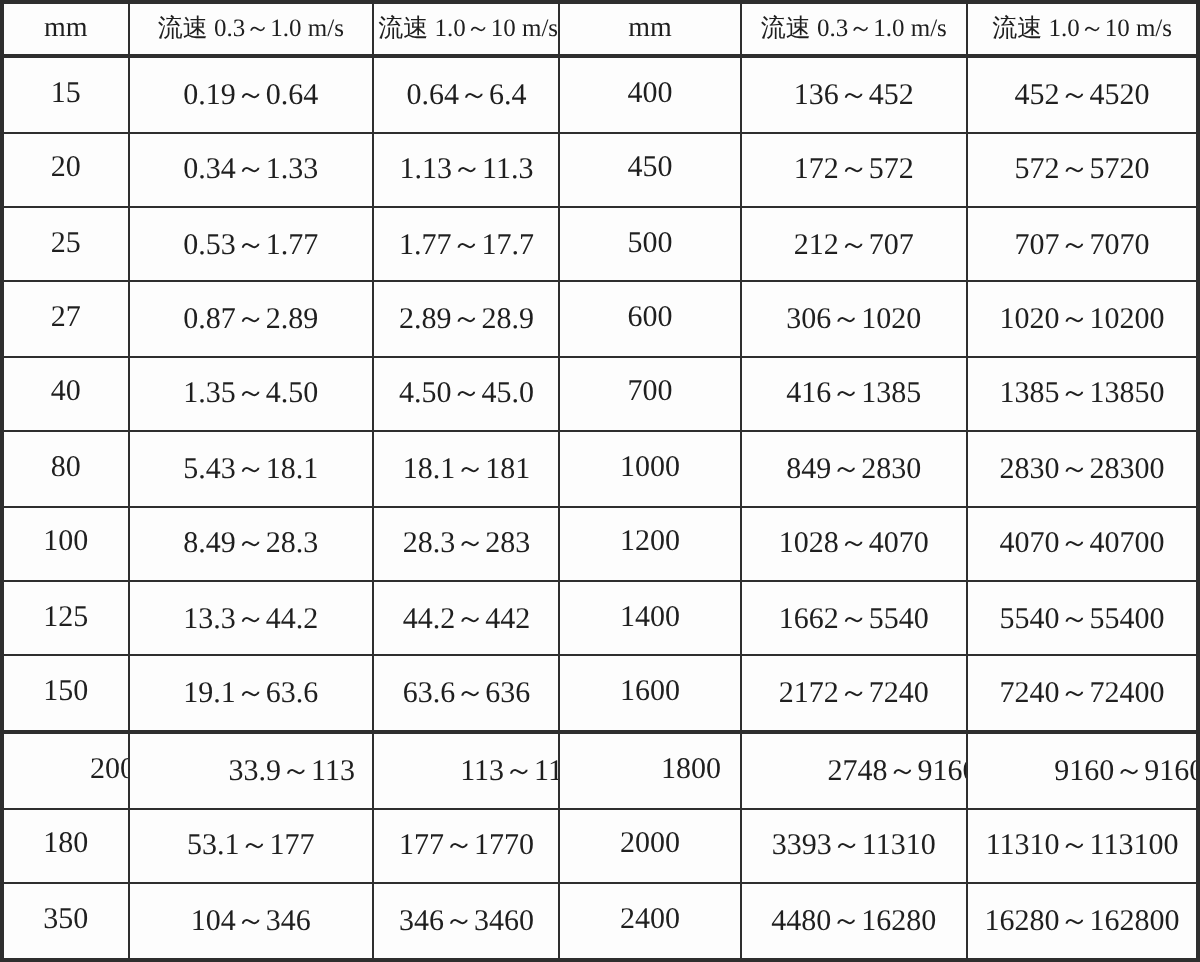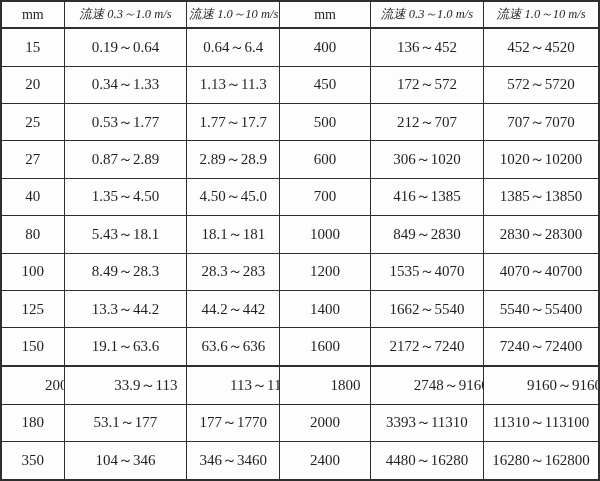--- a/index.html
+++ b/index.html
@@ -34,21 +34,20 @@
     white-space: nowrap;
   }
   thead tr.head-row-1 { height: 28px; }
   thead tr.head-row-2 { height: 27px; }
   thead th {
     font-weight: normal;
     font-size: 14px;
   }
   thead tr.head-row-2 th.speed-header {
     font-size: 12.5px;
-    font-style: italic;
   }
   
   thead tr.head-row-2 th { border-bottom-width: 2px; }
   
   tbody tr:nth-child(10) td { border-top-width: 2px; padding-left: 43px; }
   tbody td {
     font-size: 15px;
   }
 </style>
 </head>
@@ -121,21 +120,21 @@
           <td>18.1～181</td>
           <td>1000</td>
           <td>849～2830</td>
           <td>2830～28300</td>
         </tr>
         <tr>
           <td>100</td>
           <td>8.49～28.3</td>
           <td>28.3～283</td>
           <td>1200</td>
-          <td>1535～4070</td>
+          <td>1028～4070</td>
           <td>4070～40700</td>
         </tr>
         <tr>
           <td>125</td>
           <td>13.3～44.2</td>
           <td>44.2～442</td>
           <td>1400</td>
           <td>1662～5540</td>
           <td>5540～55400</td>
         </tr>

